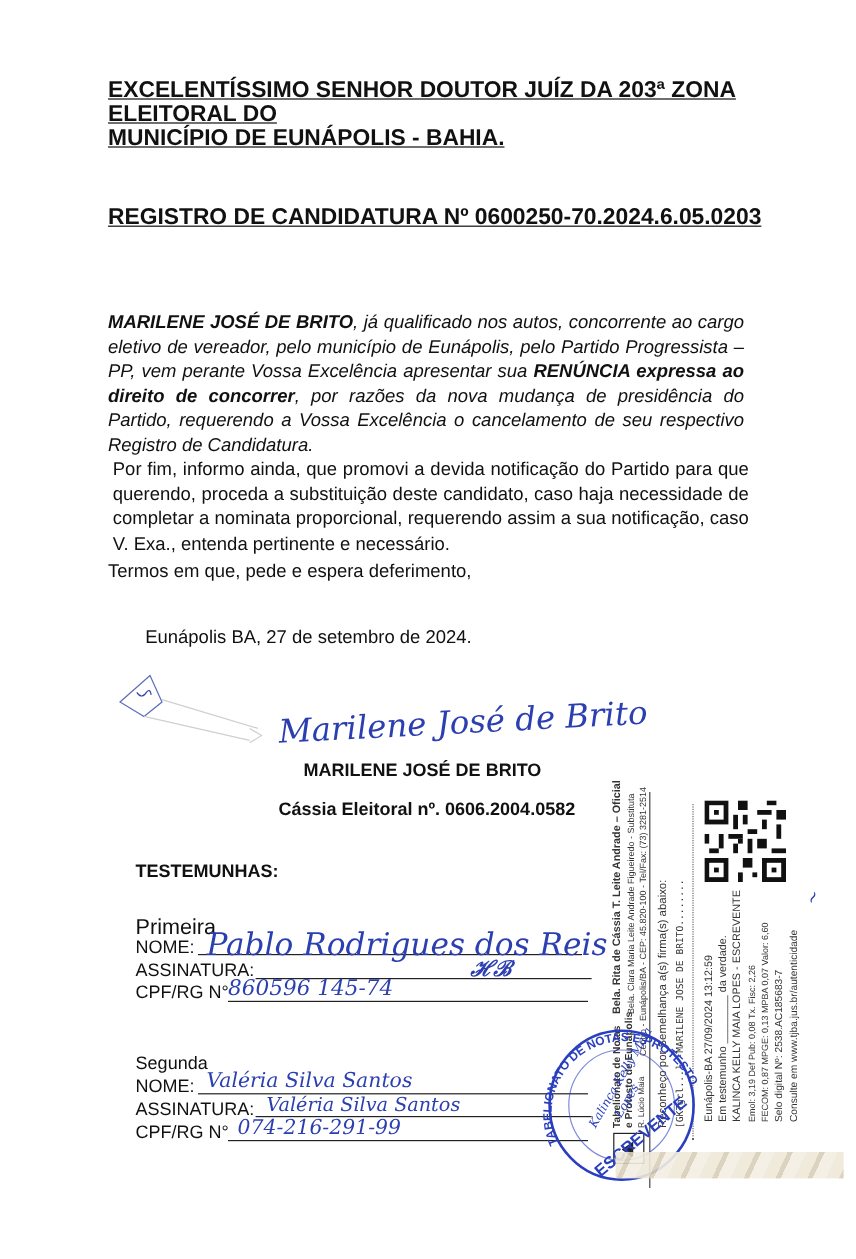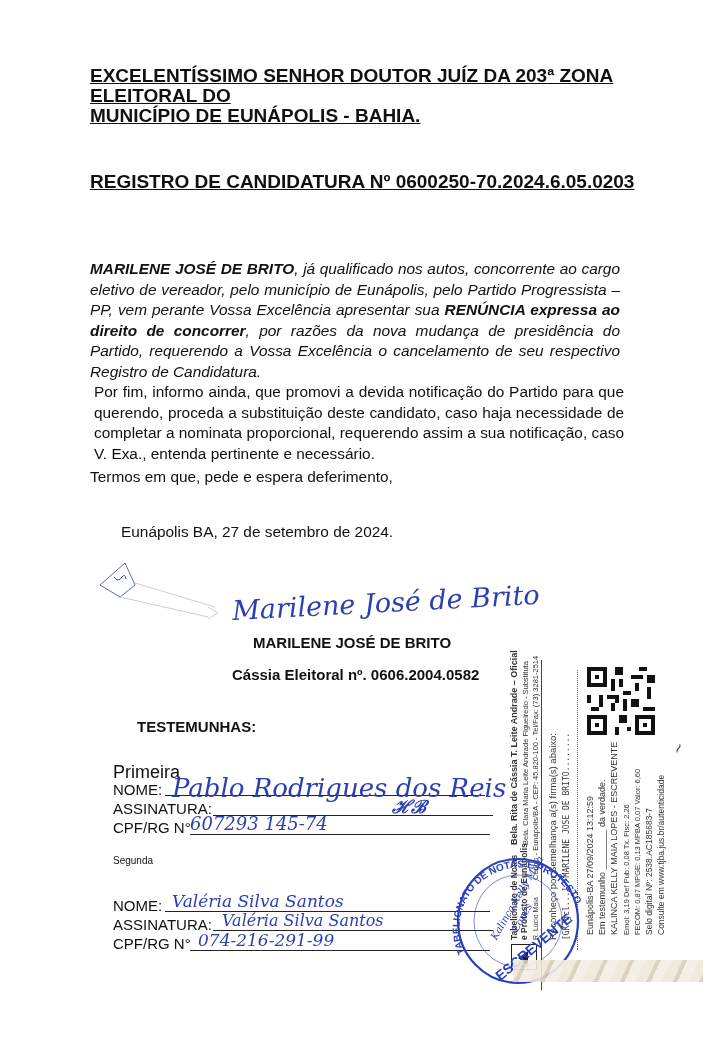--- a/index.html
+++ b/index.html
@@ -35,39 +35,39 @@
 <svg class="abs" style="left:90px; top:555px;" width="140" height="70">
   <path d="M10 30 L35 8 L45 30 L30 42 Z" fill="none" stroke="#5a6bb8" stroke-width="1"></path>
   <path d="M24 22 q4 6 8 0 q3 -4 4 2" fill="none" stroke="#3347b0" stroke-width="1"></path>
   <path d="M45 28 L125 52 M30 42 L118 62 M118 52 L128 58 L118 64" fill="none" stroke="#cfcfcf" stroke-width="1"></path>
 </svg>
 
 <div class="abs hw" style="left:232px; top:587px; font-size:27px; transform:rotate(-3deg);">Marilene José de Brito</div>
 <div class="abs" style="left:253px; top:634px; font-weight:bold; font-size:15px;">MARILENE JOSÉ DE BRITO</div>
 <div class="abs" style="left:232px; top:666px; font-weight:bold; font-size:15px;">Cássia Eleitoral nº. 0606.2004.0582</div>
 
-<div class="abs" style="left:113px; top:718px; font-weight:bold; font-size:15px;margin-left:24px;">TESTEMUNHAS:</div>
+<div class="abs" style="left:113px; top:718px; font-weight:bold; font-size:15px;">TESTEMUNHAS:</div>
 
 <div>
   <div class="abs" style="left:113px; top:762px; font-size:18px;">Primeira</div>
   <div class="abs" style="left:113px; top:781px; font-size:15px;">NOME:</div>
   <div class="line" style="left:165px; top:795px; width:320px;"></div>
   <div class="abs hw" style="left:172px; top:773px; font-size:26px;">Pablo Rodrigues dos Reis</div>
 
   <div class="abs" style="left:113px; top:800px; font-size:15px;">ASSINATURA:</div>
   <div class="line" style="left:213px; top:815px; width:280px;"></div>
   <div class="abs hw" style="left:392px; top:794px; font-size:18px; font-weight:bold;font-family:Liberation Mono, monospace;">ℋℬ</div>
 
   <div class="abs" style="left:113px; top:819px; font-size:15px;">CPF/RG N°</div>
   <div class="line" style="left:190px; top:834px; width:300px;"></div>
-  <div class="abs hw" style="left:190px; top:813px; font-size:18px;">607293 145-74</div>
+  <div class="abs hw" style="left:190px; top:813px; font-size:18px;">860596 145-74</div>
 </div>
 
 <div>
-  <div class="abs" style="left:113px; top:855px; font-size:10px;">Segunda</div>
+  <div class="abs" style="left:113px; top:878px; font-size:15px;">Segunda</div>
   <div class="abs" style="left:113px; top:897px; font-size:15px;">NOME:</div>
   <div class="line" style="left:165px; top:911px; width:325px;"></div>
   <div class="abs hw" style="left:172px; top:891px; font-size:17px;">Valéria Silva Santos</div>
 
   <div class="abs" style="left:113px; top:916px; font-size:15px;">ASSINATURA:</div>
   <div class="line" style="left:213px; top:930px; width:280px;"></div>
   <div class="abs hw" style="left:222px; top:911px; font-size:16px;">Valéria Silva Santos</div>
 
   <div class="abs" style="left:113px; top:935px; font-size:15px;">CPF/RG N°</div>
   <div class="line" style="left:190px; top:950px; width:300px;"></div>

